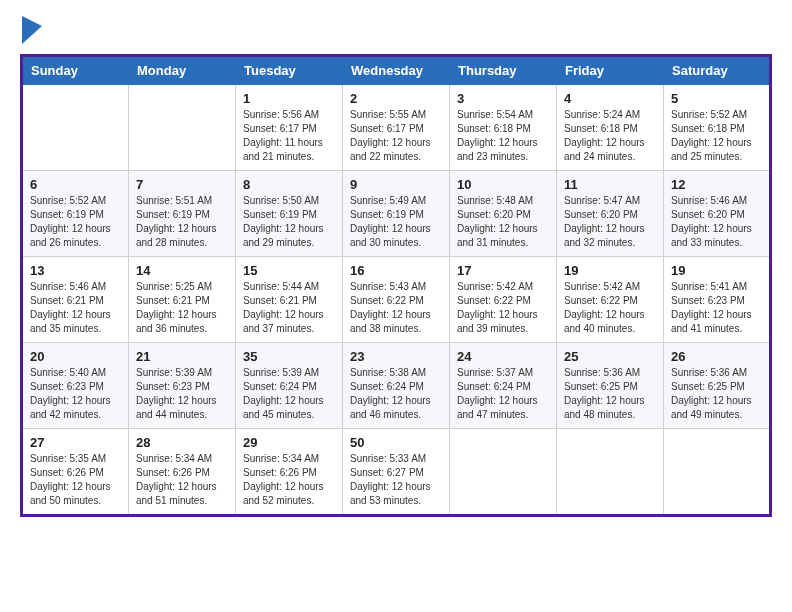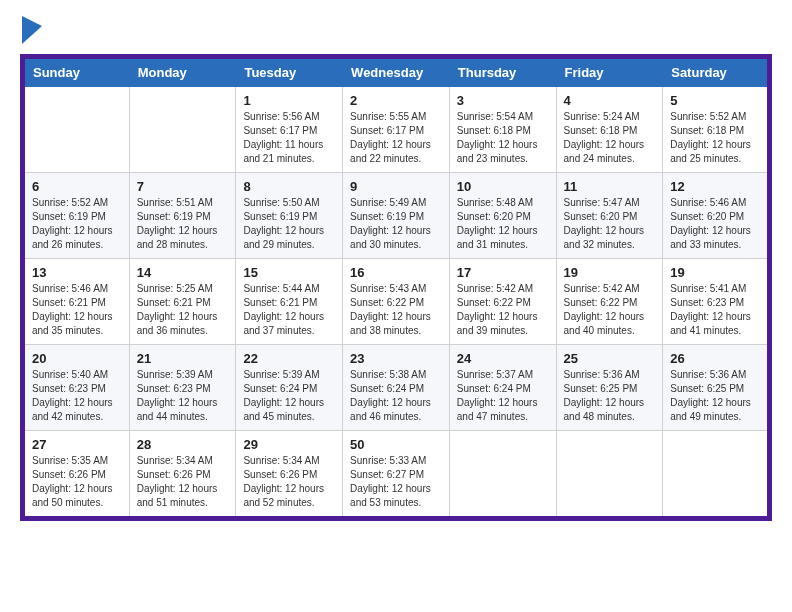--- a/index.html
+++ b/index.html
@@ -53,21 +53,21 @@
       color: #222;
     }
     .title-block h2 {
       font-size: 15px;
       font-weight: normal;
       color: #444;
     }
     .calendar {
       width: 100%;
       border-collapse: collapse;
-      border: 5px solid #4c1d95;
+      border: 3px solid #4c1d95;
       padding-left: 24px;
     }
     .calendar th {
       background: #2a6ebb;
       color: #fff;
       font-size: 13px;
       font-weight: bold;
       padding: 6px 8px;
       text-align: left;
       border: 1px solid #2a6ebb;
@@ -310,21 +310,21 @@
           </td>
           <td>
             <span class="day-num">21</span>
         <div class="day-info">
           <span>Sunrise: 5:39 AM</span><br>
           <span>Sunset: 6:23 PM</span><br>
           <span>Daylight: 12 hours and 44 minutes.</span>
         </div>
           </td>
           <td>
-            <span class="day-num">22</span>
+            <span class="day-num">35</span>
         <div class="day-info">
           <span>Sunrise: 5:39 AM</span><br>
           <span>Sunset: 6:24 PM</span><br>
           <span>Daylight: 12 hours and 45 minutes.</span>
         </div>
           </td>
           <td>
             <span class="day-num">23</span>
         <div class="day-info">
           <span>Sunrise: 5:38 AM</span><br>

